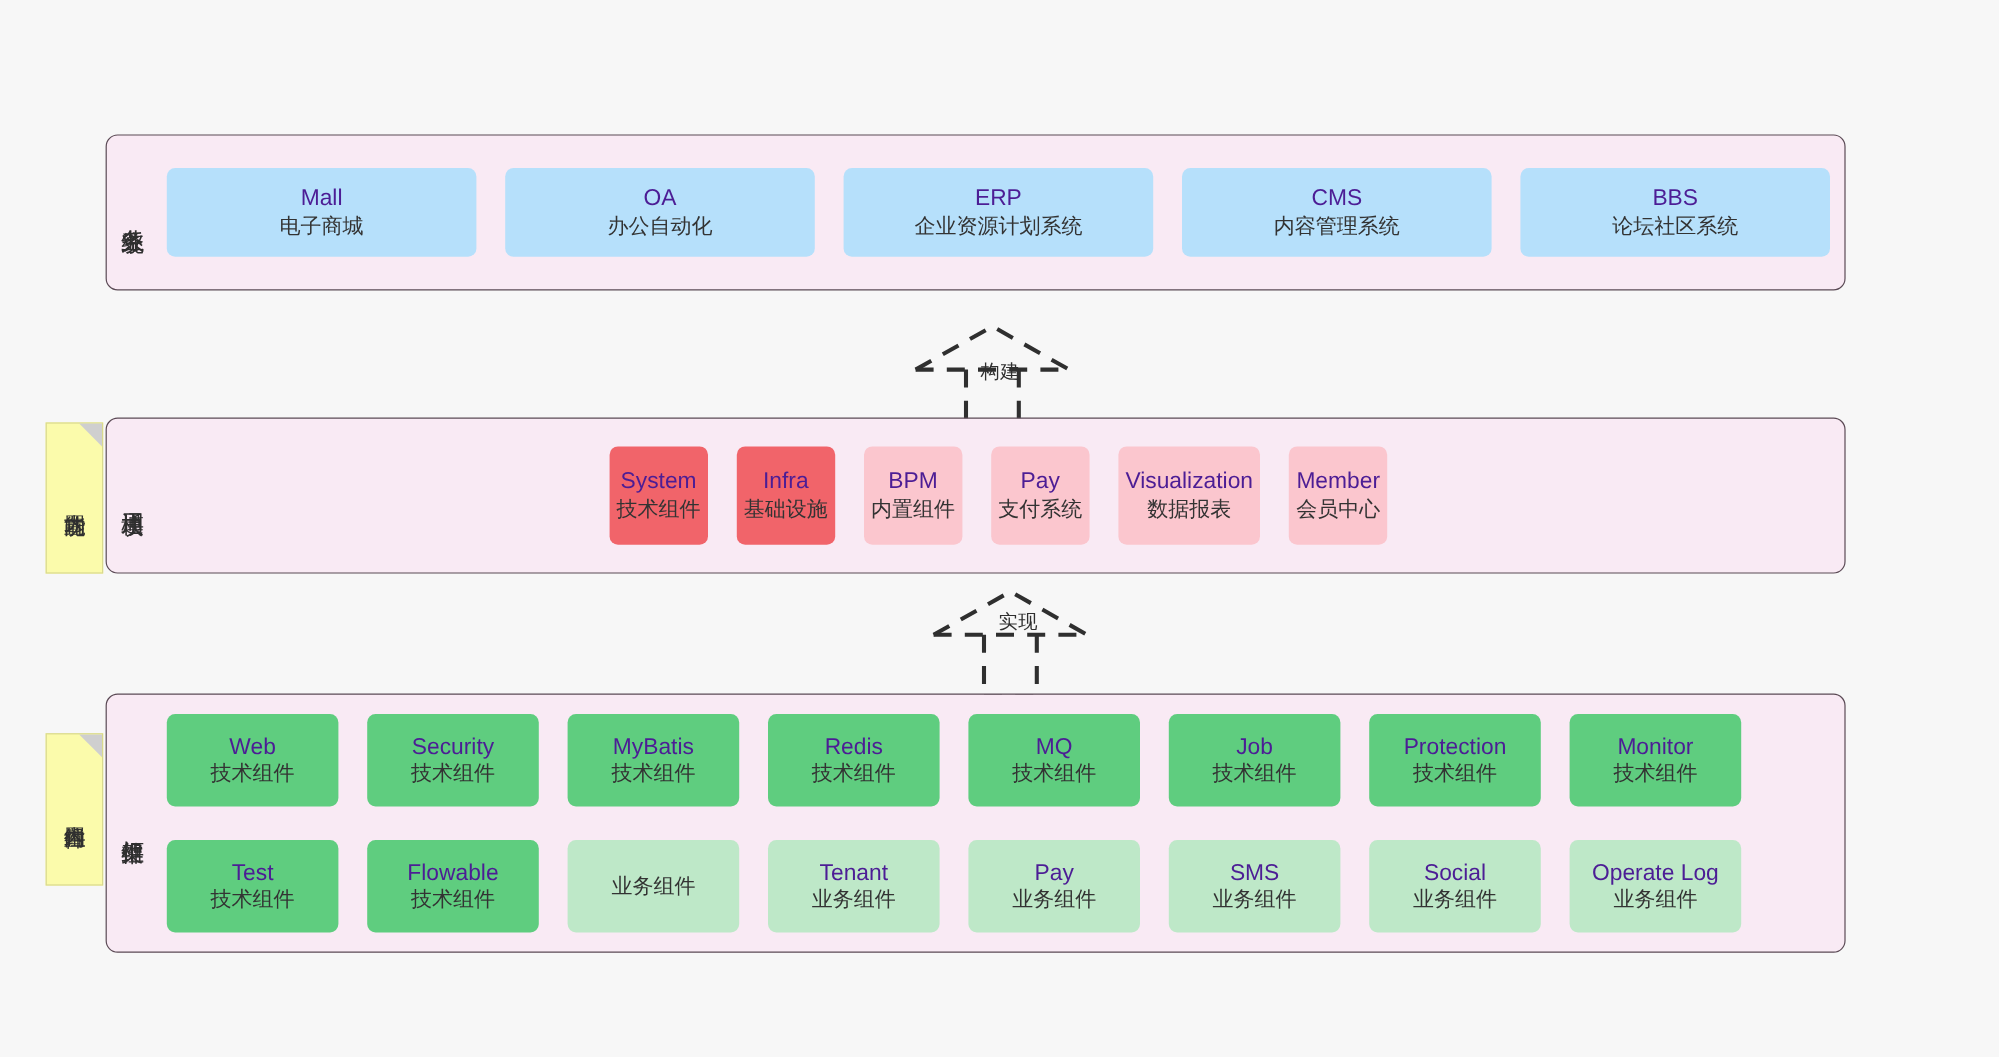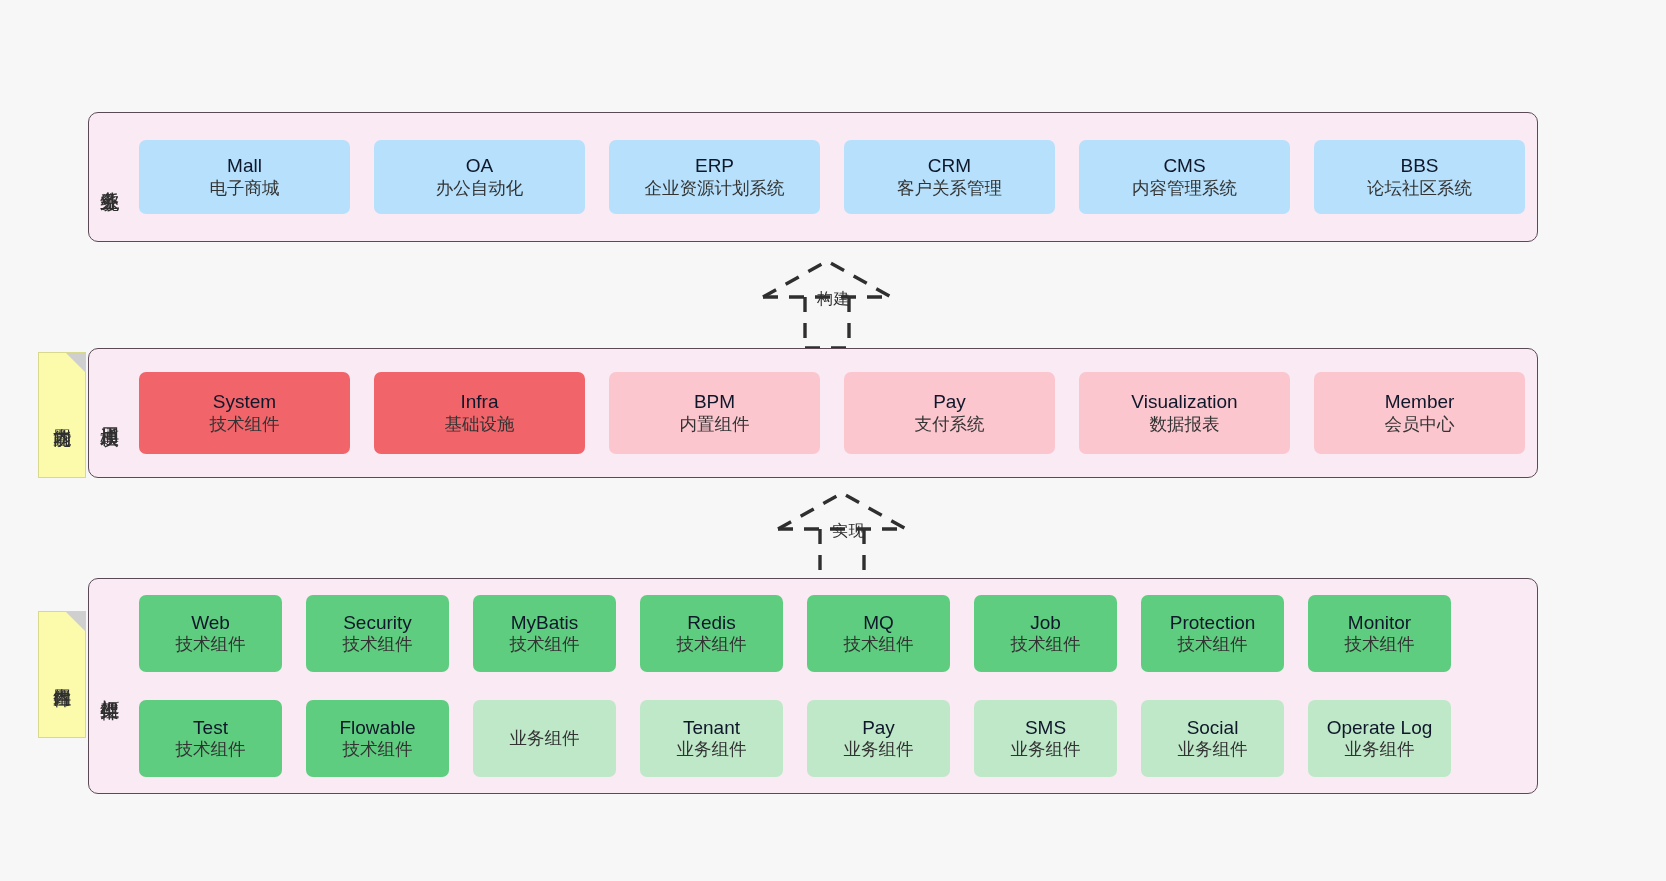--- a/index.html
+++ b/index.html
@@ -66,21 +66,21 @@
     flex-direction: column;
     align-items: center;
     justify-content: center;
     text-align: center;
     line-height: 1.24;
     box-sizing: border-box;
     padding: 4px 6px;
   }
   .cell .en {
     font-size: 19px;
-    color: #0f172a;
+    color: #4c1d95;
   }
   .cell .cn {
     font-size: 17.5px;
     color: #333333;
   }
 
   
   #layer-business {
     left: 88px;
     top: 112px;
@@ -91,21 +91,21 @@
   #layer-business .row { height: 74px; }
   .cell.blue { background: #b6e0fb; }
 
   
   #layer-modules {
     left: 88px;
     top: 348px;
     width: 1450px;
     height: 130px;
   }
-  #layer-modules .layer-body { padding-left: 8px; }
+  #layer-modules .layer-body { padding-left: 8px; align-items: center; }
   #layer-modules .row { height: 82px; }
   .cell.red { background: #f1646a; }
   .cell.pink { background: #fbc6ce; }
 
   
   #layer-framework {
     left: 88px;
     top: 578px;
     width: 1450px;
     height: 216px;
@@ -166,24 +166,24 @@
   }
   .arrow svg { display: block; overflow: visible; }
   .arrow-label {
     position: absolute;
     font-size: 16px;
     color: #2f2f2f;
     background: transparent;
     white-space: nowrap;
     letter-spacing: 0.5px;
   }
-  #arrow-build { left: 755px; top: 255px; }
+  #arrow-build { left: 755px; top: 266px; }
   #arrow-build .arrow-label { left: 62px; top: 34px; }
   #arrow-implement { left: 770px; top: 487px; }
-  #arrow-implement .arrow-label { left: 62px; top: 34px; }
+  #arrow-implement .arrow-label { left: 62px; top: 21px; }
 </style>
 </head>
 <body>
 
 <div id="canvas">
 
   <div class="layer" id="layer-business">
     <div class="layer-title">业务系统</div>
     <div class="layer-body">
       <div class="row">
@@ -191,24 +191,20 @@
           <span class="en">Mall</span>
           <span class="cn">电子商城</span>
         </div>
         <div class="cell blue">
           <span class="en">OA</span>
           <span class="cn">办公自动化</span>
         </div>
         <div class="cell blue">
           <span class="en">ERP</span>
           <span class="cn">企业资源计划系统</span>
-        </div>
-        <div class="cell blue">
-          <span class="en">CRM</span>
-          <span class="cn">客户关系管理</span>
         </div>
         <div class="cell blue">
           <span class="en">CMS</span>
           <span class="cn">内容管理系统</span>
         </div>
         <div class="cell blue">
           <span class="en">BBS</span>
           <span class="cn">论坛社区系统</span>
         </div>
       </div>

